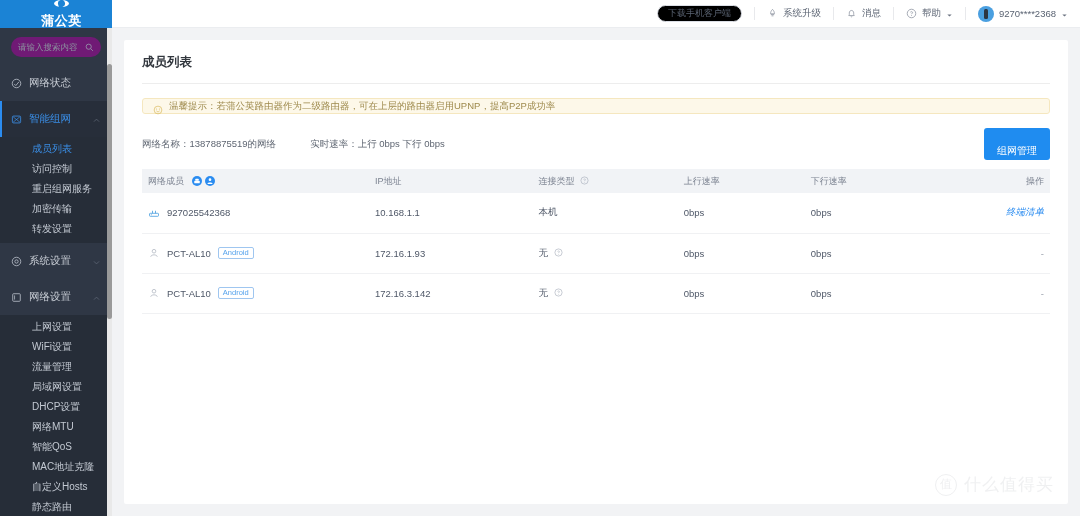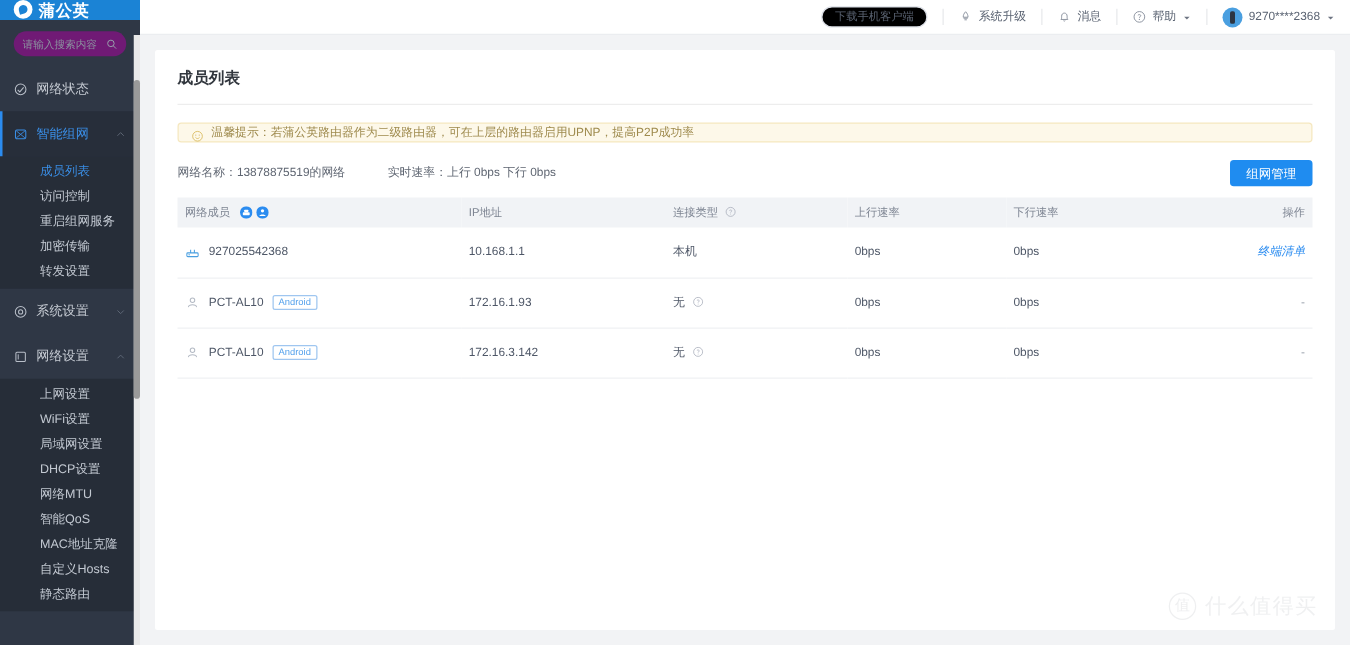--- a/index.html
+++ b/index.html
@@ -13,23 +13,24 @@
 
   
   .sidebar {
     width: 112px; height: 516px;
     background: #2f3745;
     flex: 0 0 112px;
     display: flex; flex-direction: column;
     position: relative;
   }
   .logo-bar {
-    height: 16px; background: #1b83d5;
-    display: flex; align-items: flex-start; gap: 5px;
+    height: 28px; background: #1b83d5;
+    display: flex; align-items: center; gap: 5px;
     padding-left: 11px;
+    flex-direction: column;
   }
   .logo-mark {
     width: 15px; height: 15px; border-radius: 50%;
     background: #ffffff; position: relative;
     display: flex; align-items: center; justify-content: center;
   }
   .logo-mark::after {
     content: ""; width: 7px; height: 7px; border-radius: 50% 50% 50% 0;
     background: #1b83d5; transform: rotate(-15deg);
   }
@@ -130,21 +131,21 @@
   .notice .txt { font-size: 9.5px; color: #9e8a4d; }
 
   .netrow {
     margin-top: 14px; display: flex; align-items: center;
   }
   .netrow .t { font-size: 9.5px; color: #5f6672; }
   .netrow .t2 { font-size: 9.5px; color: #5f6672; margin-left: 34px; }
   .netrow .spacer { flex: 1 1 auto; }
   .blue-btn {
     background: #1f8cf0; color: #fff; font-size: 10px;
-    border: 0; border-radius: 3px; height: 21px; padding: 4px 13px;
+    border: 0; border-radius: 3px; height: 21px; padding: 16px 13px;
     cursor: pointer; font-family: inherit;
   }
 
   table { width: 100%; border-collapse: collapse; margin-top: 9px; table-layout: fixed; }
   thead tr { background: #f1f3f6; height: 24px; }
   th {
     font-size: 9px; color: #7d8492; font-weight: normal; text-align: left;
     padding: 0 6px;
   }
   th.c { text-align: left; }
@@ -278,20 +279,23 @@
             </svg>
         </span>
       </div>
 
       <div class="submenu">
         <div class="s-item">
           <span>上网设置</span>
         </div>
         <div class="s-item">
           <span>WiFi设置</span>
+        </div>
+        <div class="s-item">
+          <span>流量管理</span>
         </div>
         <div class="s-item">
           <span>局域网设置</span>
         </div>
         <div class="s-item">
           <span>DHCP设置</span>
         </div>
         <div class="s-item">
           <span>网络MTU</span>
         </div>

